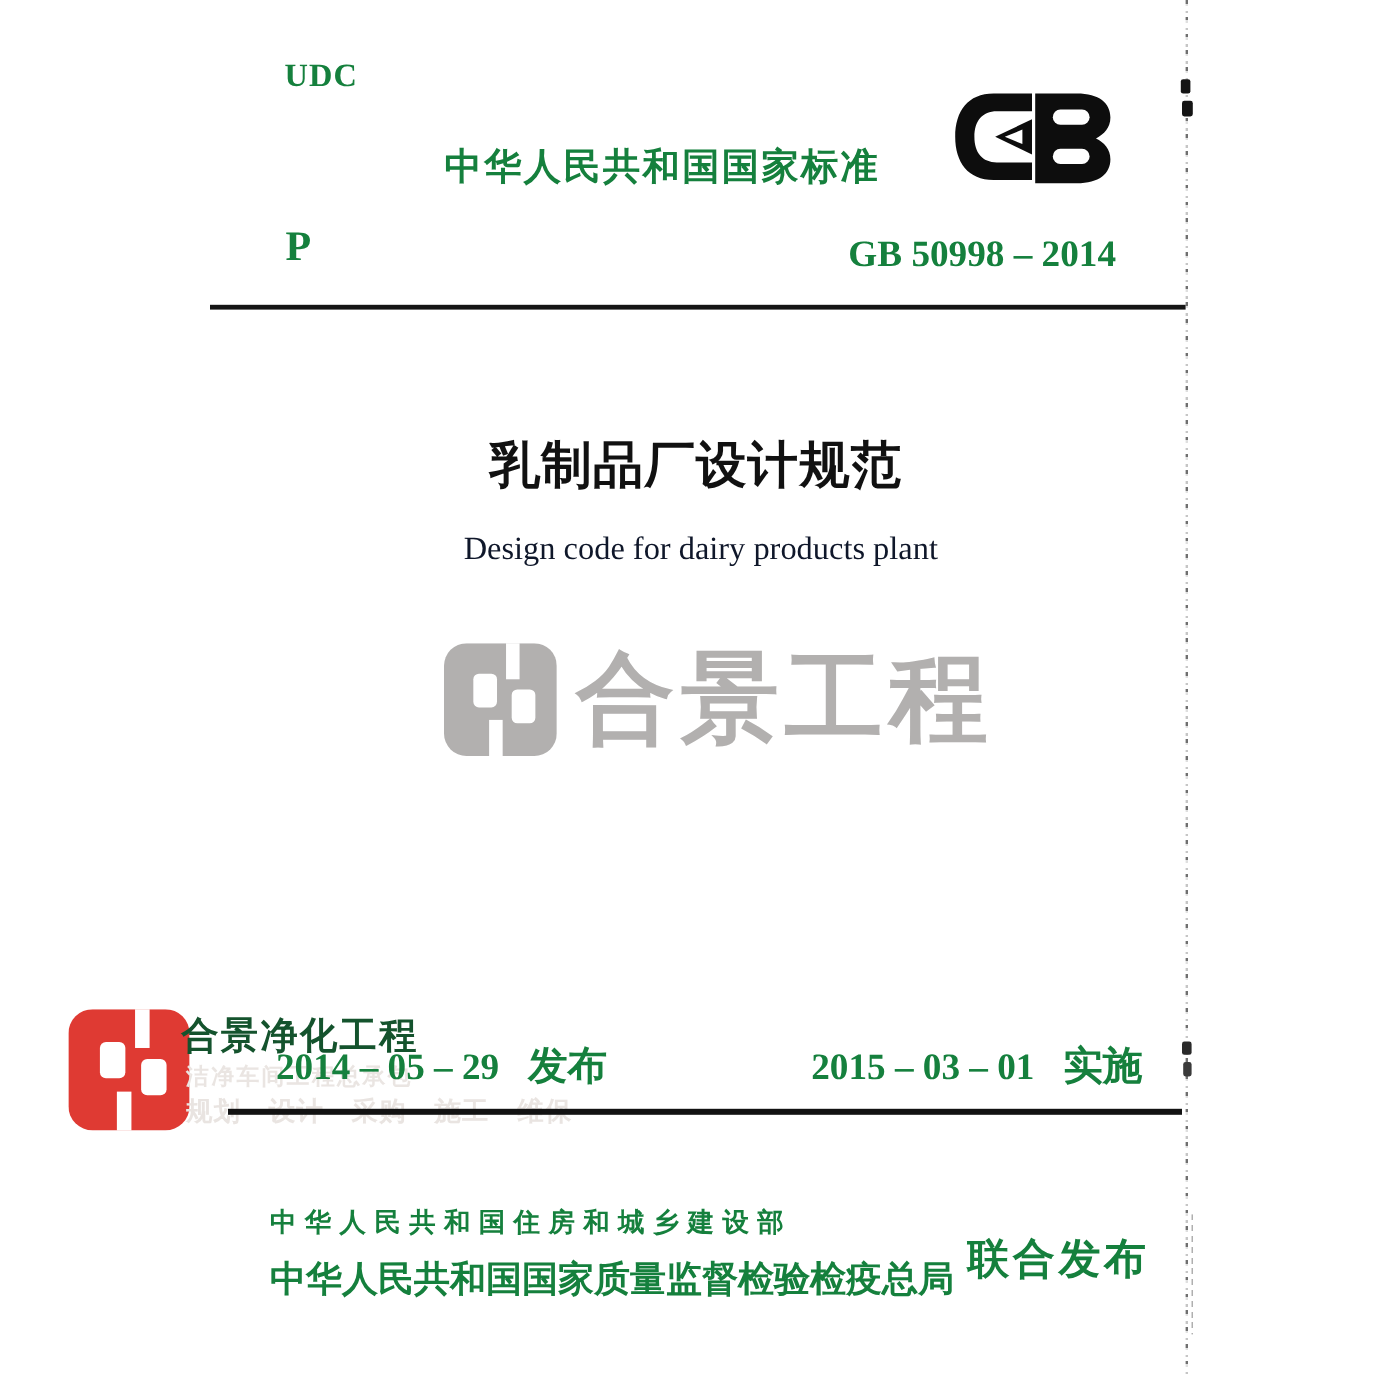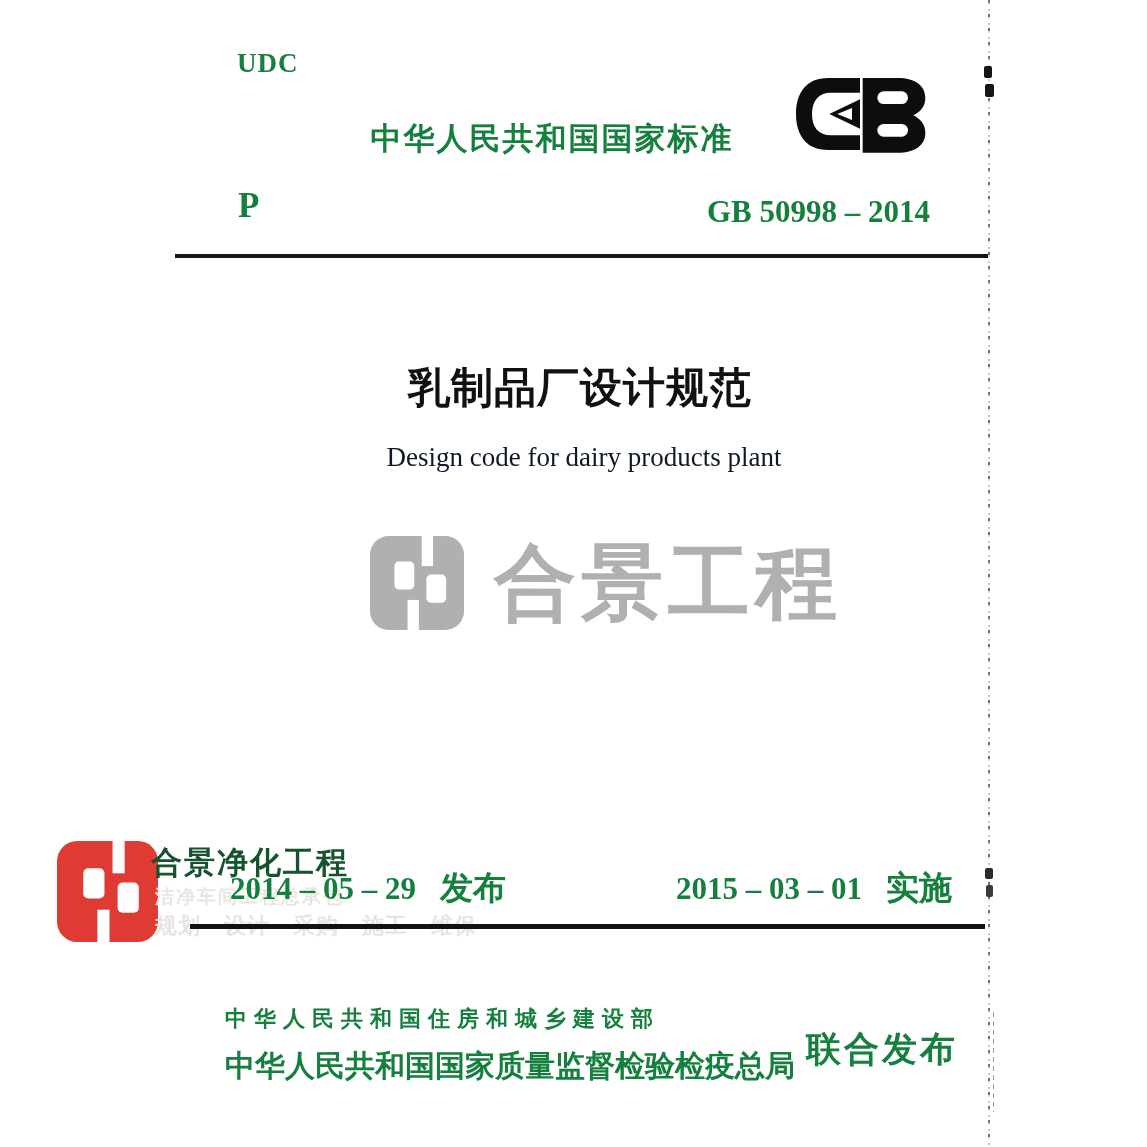--- a/index.html
+++ b/index.html
@@ -28,21 +28,21 @@
 
   
   .title-zh { left:580px; top:360px; transform:translateX(-50%); white-space:nowrap;
               font-size:42px; font-weight:600; letter-spacing:1px; color:#111; }
   .title-en { left:584px; top:442px; transform:translateX(-50%); white-space:nowrap;
               font-size:27px; font-weight:400; color:#0f172a; }
 
   
   .wm { z-index:1; }
   .content { z-index:2; }
-  .wm-center { left:370px; top:536px; display:flex; align-items:center; gap:30px; color:#b2b0af; }
+  .wm-center { left:370px; top:536px; display:flex; align-items:center; gap:16px; color:#b2b0af; }
   .wm-center .hj-logo { width:94px; height:94px; }
   .wm-center-text { font-size:82px; font-weight:700; letter-spacing:5px; white-space:nowrap;
                     color:#b2b0af; line-height:94px; }
   .hj-logo svg { width:100%; height:100%; display:block; }
   .wm-corner-logo { left:57px; top:841px; width:101px; height:101px; color:#df3a33; }
   .wm-line1 { left:151px; top:842px; font-size:31px; font-weight:700; letter-spacing:2px;
               color:#14532d; white-space:nowrap;text-align:center; }
   .wm-line2 { left:155px; top:884px; font-size:19px; font-weight:700; letter-spacing:2px;
               color:#eae5e2; white-space:nowrap; }
   .wm-line3 { left:155px; top:911px; font-size:22px; font-weight:700; letter-spacing:1px;

